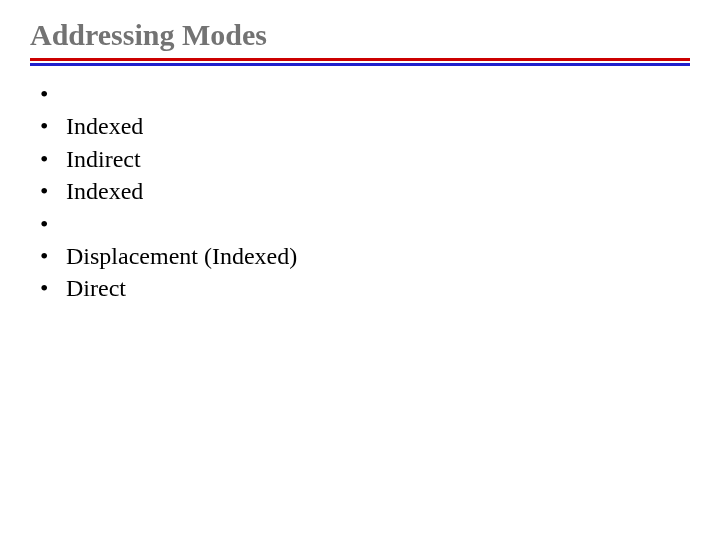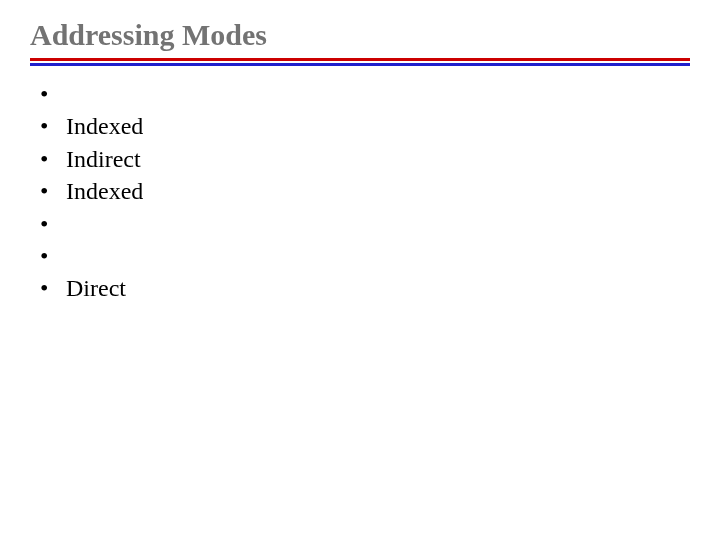--- a/index.html
+++ b/index.html
@@ -59,18 +59,19 @@
     </li>
   <li>
       <span class="bullet">•</span>
       <span>Indexed</span>
     </li>
   <li>
       <span class="bullet">•</span>
     </li>
   <li>
       <span class="bullet">•</span>
+      <span>Displacement (Indexed)</span>
     </li>
   <li>
       <span class="bullet">•</span>
       <span>Direct</span>
     </li>
 </ul>
 
 </body></html>

